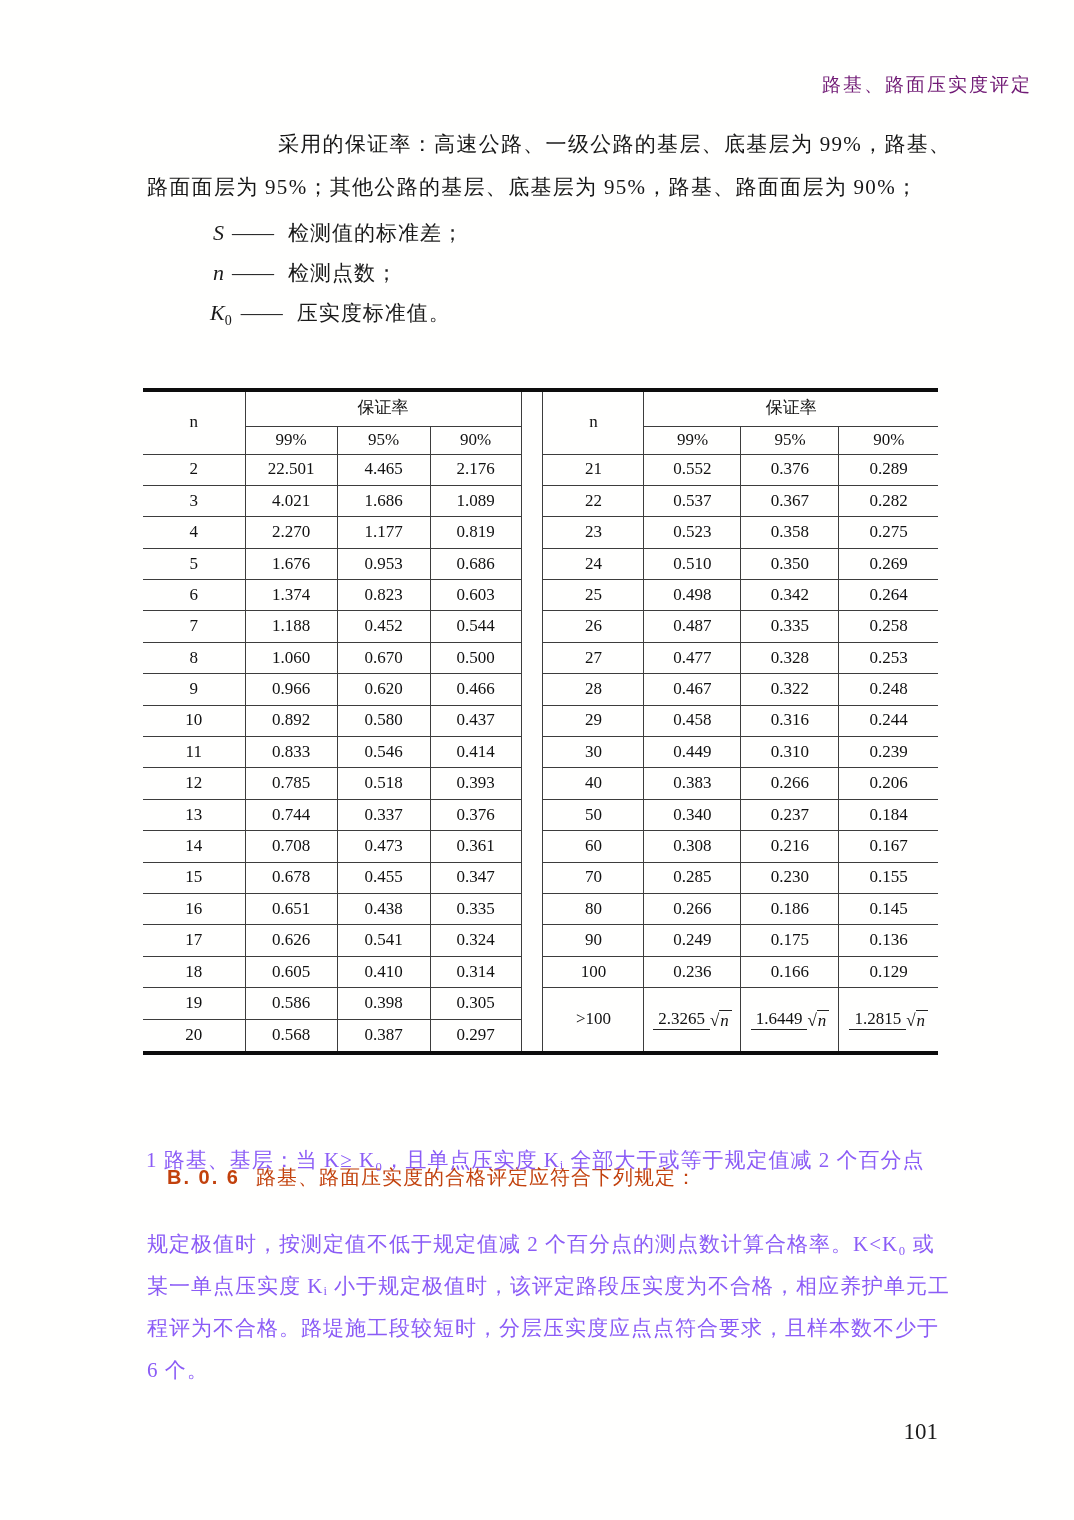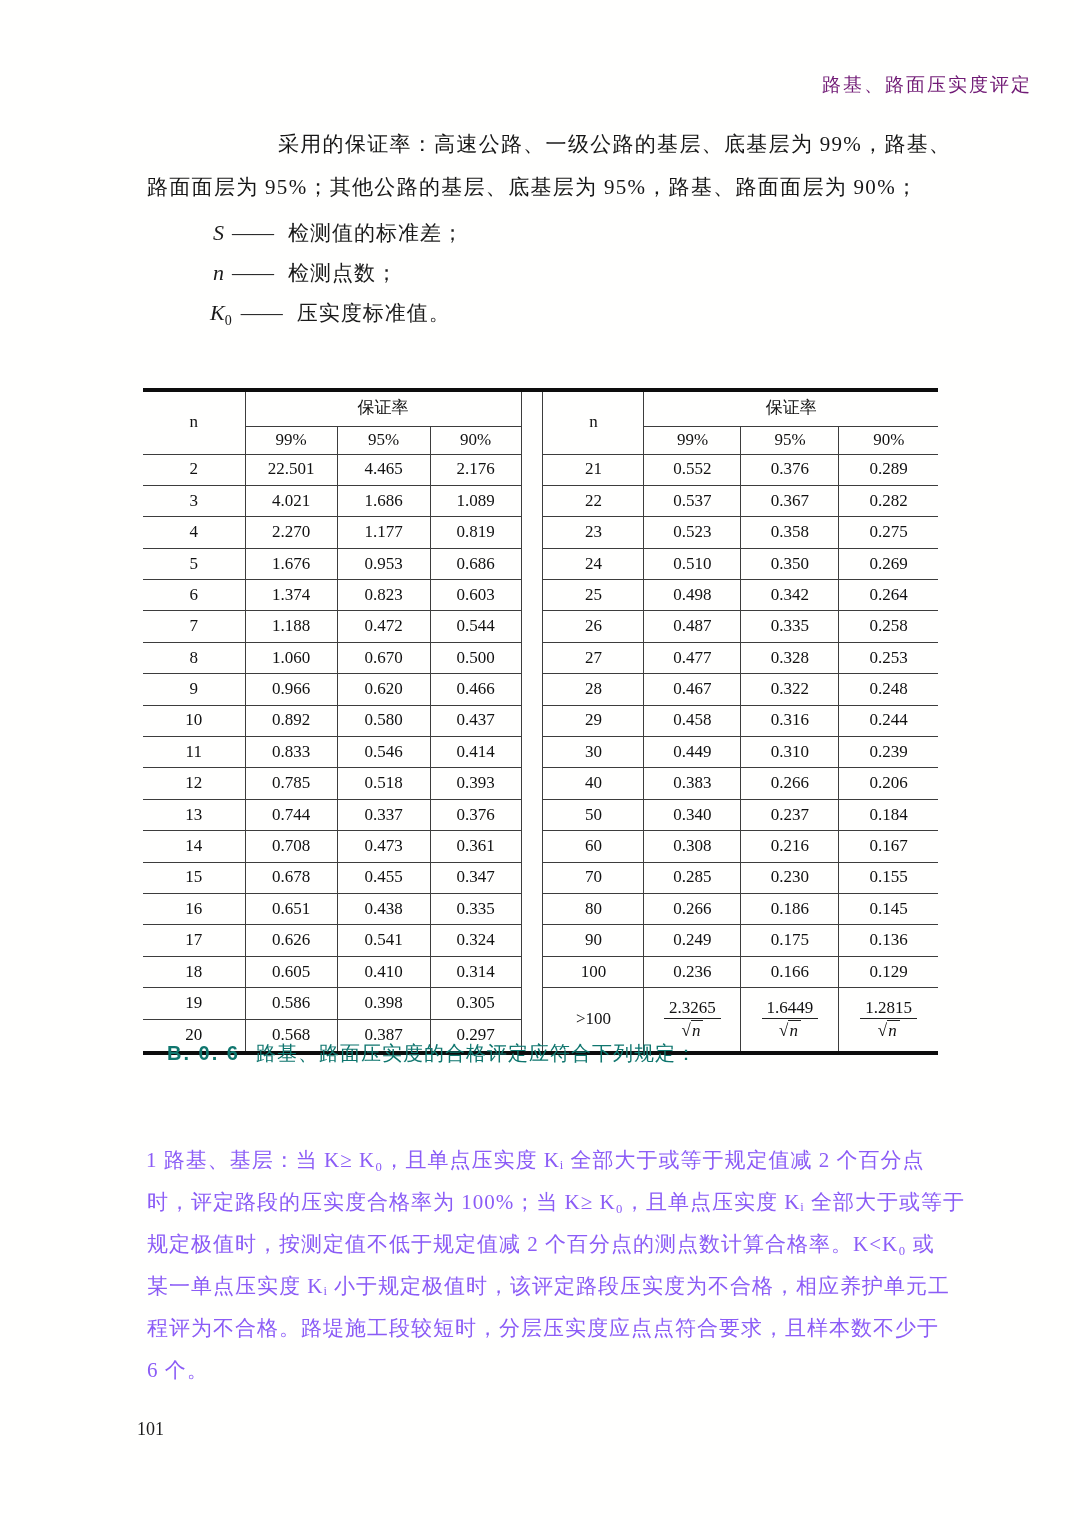--- a/index.html
+++ b/index.html
@@ -5,21 +5,21 @@
   html,body { margin:0; padding:0; background:#e8e8e8; }
   .page {
     position:relative; width:1074px; height:1520px; margin:0 auto;
     background:#fffffe; color:#1b1b1b; overflow:hidden;
     font-family:"Liberation Serif","DejaVu Serif",serif;
   }
   .abs { position:absolute; white-space:nowrap; }
 
   
   .running-head { top:72px; right:42px; font-size:19px; letter-spacing:2px; color:#701a75; }
-  .folio { top:1419px; left:137px; width:795px; text-align:left; font-size:18px; }
+  .folio { top:1419px; left:143px; width:795px; text-align:right; font-size:23px; }
 
   
   .bodytext { font-size:21px; letter-spacing:1.3px; color:#161616; }
   .intro-1 { top:130px; left:278px; }
   .intro-2 { top:173px; left:147px; }
   .def { font-size:21px; letter-spacing:1px; }
   .def-sym { font-style:italic; font-size:22px; letter-spacing:0; }
   .def-sub { font-size:14px; }
   .def-dash { margin:0 14px 0 8px; letter-spacing:0; }
   .d1 { top:219px; left:213px; }
@@ -56,27 +56,27 @@
     font-weight:normal; padding:0; line-height:1.1;
   }
   table.stats tr { height:31.4px; }
   table.stats tr.hdr1 { height:34px; }
   table.stats tr.hdr2 { height:28px; }
   table.stats tr.frac-row { height:63px; }
   table.stats tr:first-child th { border-top:none; }
   table.stats tr:last-child td { border-bottom:none; }
   table.stats.left  th:first-child, table.stats.left  td:first-child { border-left:none; }
   table.stats.right th:last-child,  table.stats.right td:last-child  { border-right:none; }
-  .frac { display:inline-flex; flex-direction:column; align-items:center; line-height:1.15; }
+  .frac { display:inline-flex; flex-direction:row; align-items:center; line-height:1.15; }
   .frac .num { border-bottom:1.5px solid #222; padding:0 5px 1px; }
   .frac .den { padding-top:2px; }
   .frac .den .sqrt-var { border-top:1.5px solid #222; font-style:italic; padding:0 3px 0 1px; }
 
   
-  .sec-heading { top:1040px; left:167px; font-family:"Liberation Sans","DejaVu Sans",sans-serif; font-size:20px; letter-spacing:1px; color:#0f766e; }
+  .sec-heading { top:1164px; left:167px; font-family:"Liberation Sans","DejaVu Sans",sans-serif; font-size:20px; letter-spacing:1px; color:#c2410c; }
   .sec-num { font-weight:600; letter-spacing:2px; margin-right:16px; }
   .para-line { font-size:21px; letter-spacing:1px; color:#8b5cf6; }
   .p1 { top:1146px; left:146px; }
   .p2 { top:1188px; left:147px; }
   .p3 { top:1230px; left:147px; }
   .p4 { top:1272px; left:147px; }
   .p5 { top:1314px; left:147px;text-align:center; }
   .p6 { top:1356px; left:147px; }
 </style>
 </head>
@@ -140,21 +140,21 @@
           </tr>
           <tr>
             <td>6</td>
             <td>1.374</td>
             <td>0.823</td>
             <td>0.603</td>
           </tr>
           <tr>
             <td>7</td>
             <td>1.188</td>
-            <td>0.472</td>
+            <td>0.452</td>
             <td>0.544</td>
           </tr>
           <tr>
             <td>8</td>
             <td>1.060</td>
             <td>0.670</td>
             <td>0.500</td>
           </tr>
           <tr>
             <td>9</td>
@@ -367,21 +367,20 @@
                 <span class="den"><span>√</span><span class="sqrt-var">n</span></span>
               </span></td>
           </tr>
         </tbody>
     </table>
   </div>
 
   <div class="abs sec-heading"><span class="sec-num">B. 0. 6</span><span>路基、路面压实度的合格评定应符合下列规定：</span></div>
 
   <div class="abs para-line p1">1 路基、基层：当 K≥ K₀，且单点压实度 Kᵢ 全部大于或等于规定值减 2 个百分点</div>
-  <div class="abs para-line p2">时，评定路段的压实度合格率为 100%；当 K≥ K₀，且单点压实度 Kᵢ 全部大于或等于</div>
   <div class="abs para-line p3">规定极值时，按测定值不低于规定值减 2 个百分点的测点数计算合格率。K&lt;K₀ 或</div>
   <div class="abs para-line p4">某一单点压实度 Kᵢ 小于规定极值时，该评定路段压实度为不合格，相应养护单元工</div>
   <div class="abs para-line p5">程评为不合格。路堤施工段较短时，分层压实度应点点符合要求，且样本数不少于</div>
   <div class="abs para-line p6">6 个。</div>
 
   <div class="abs folio">101</div>
 
 </div>
 
 </body></html>

